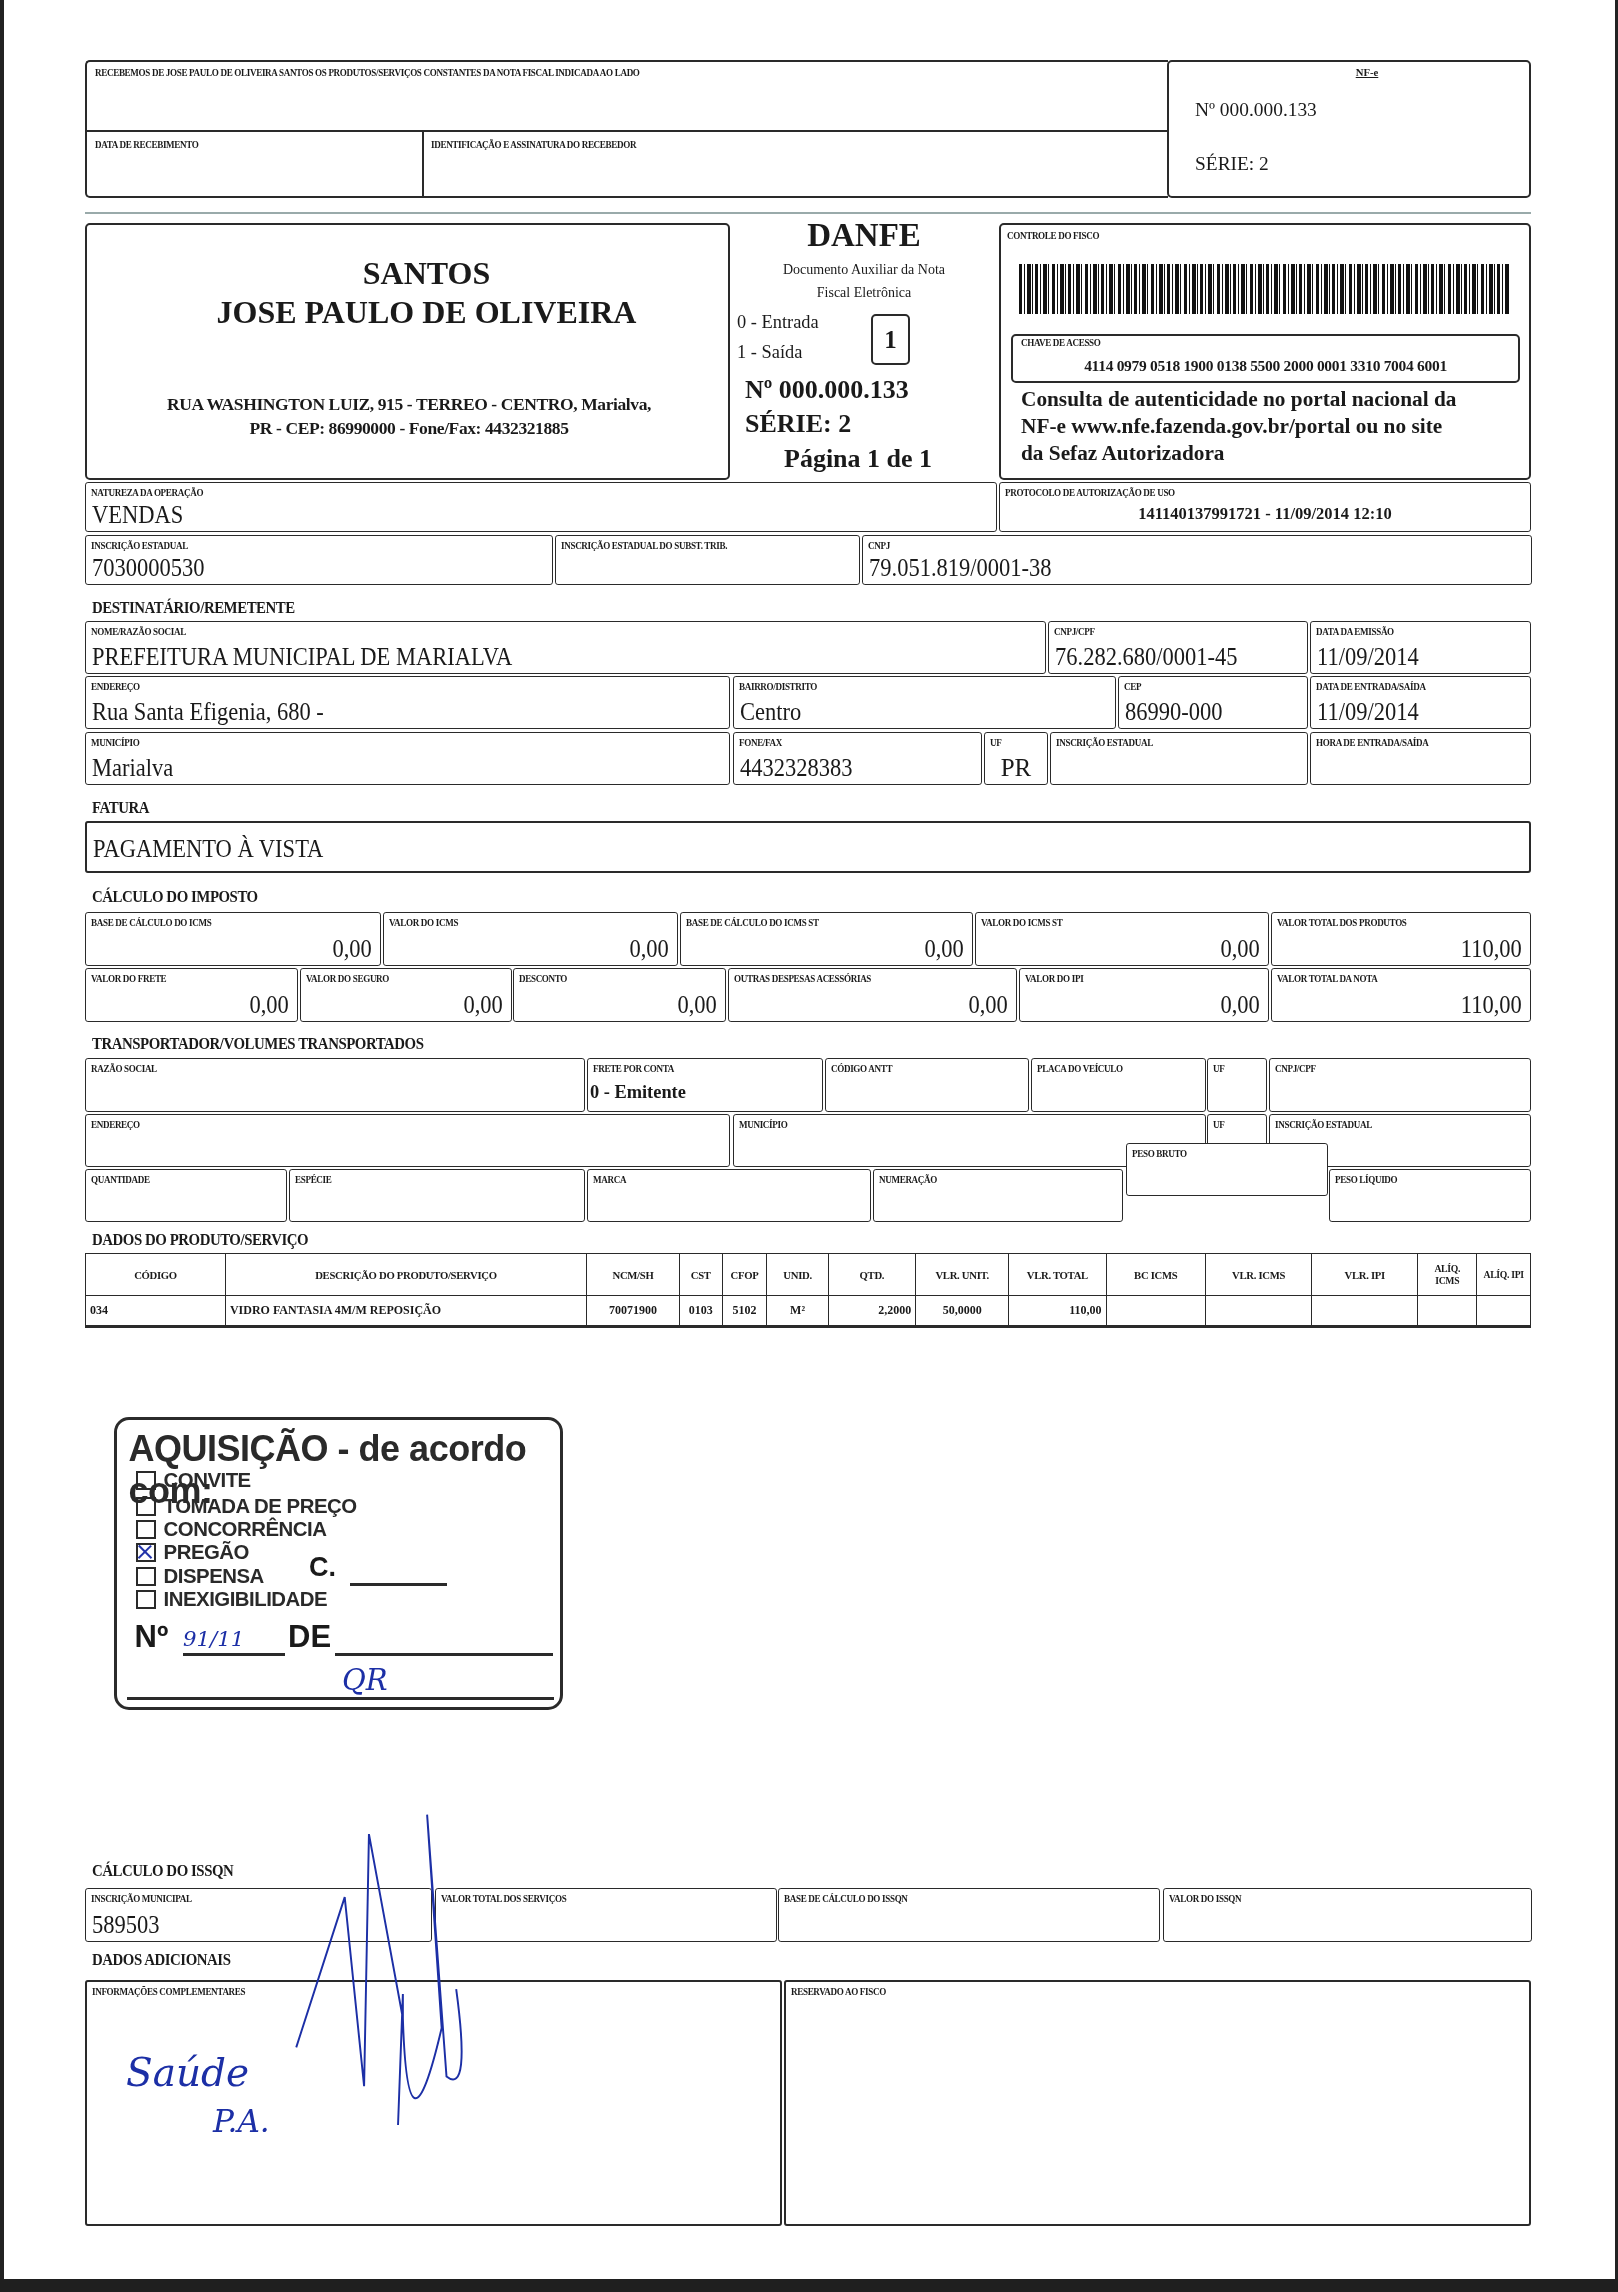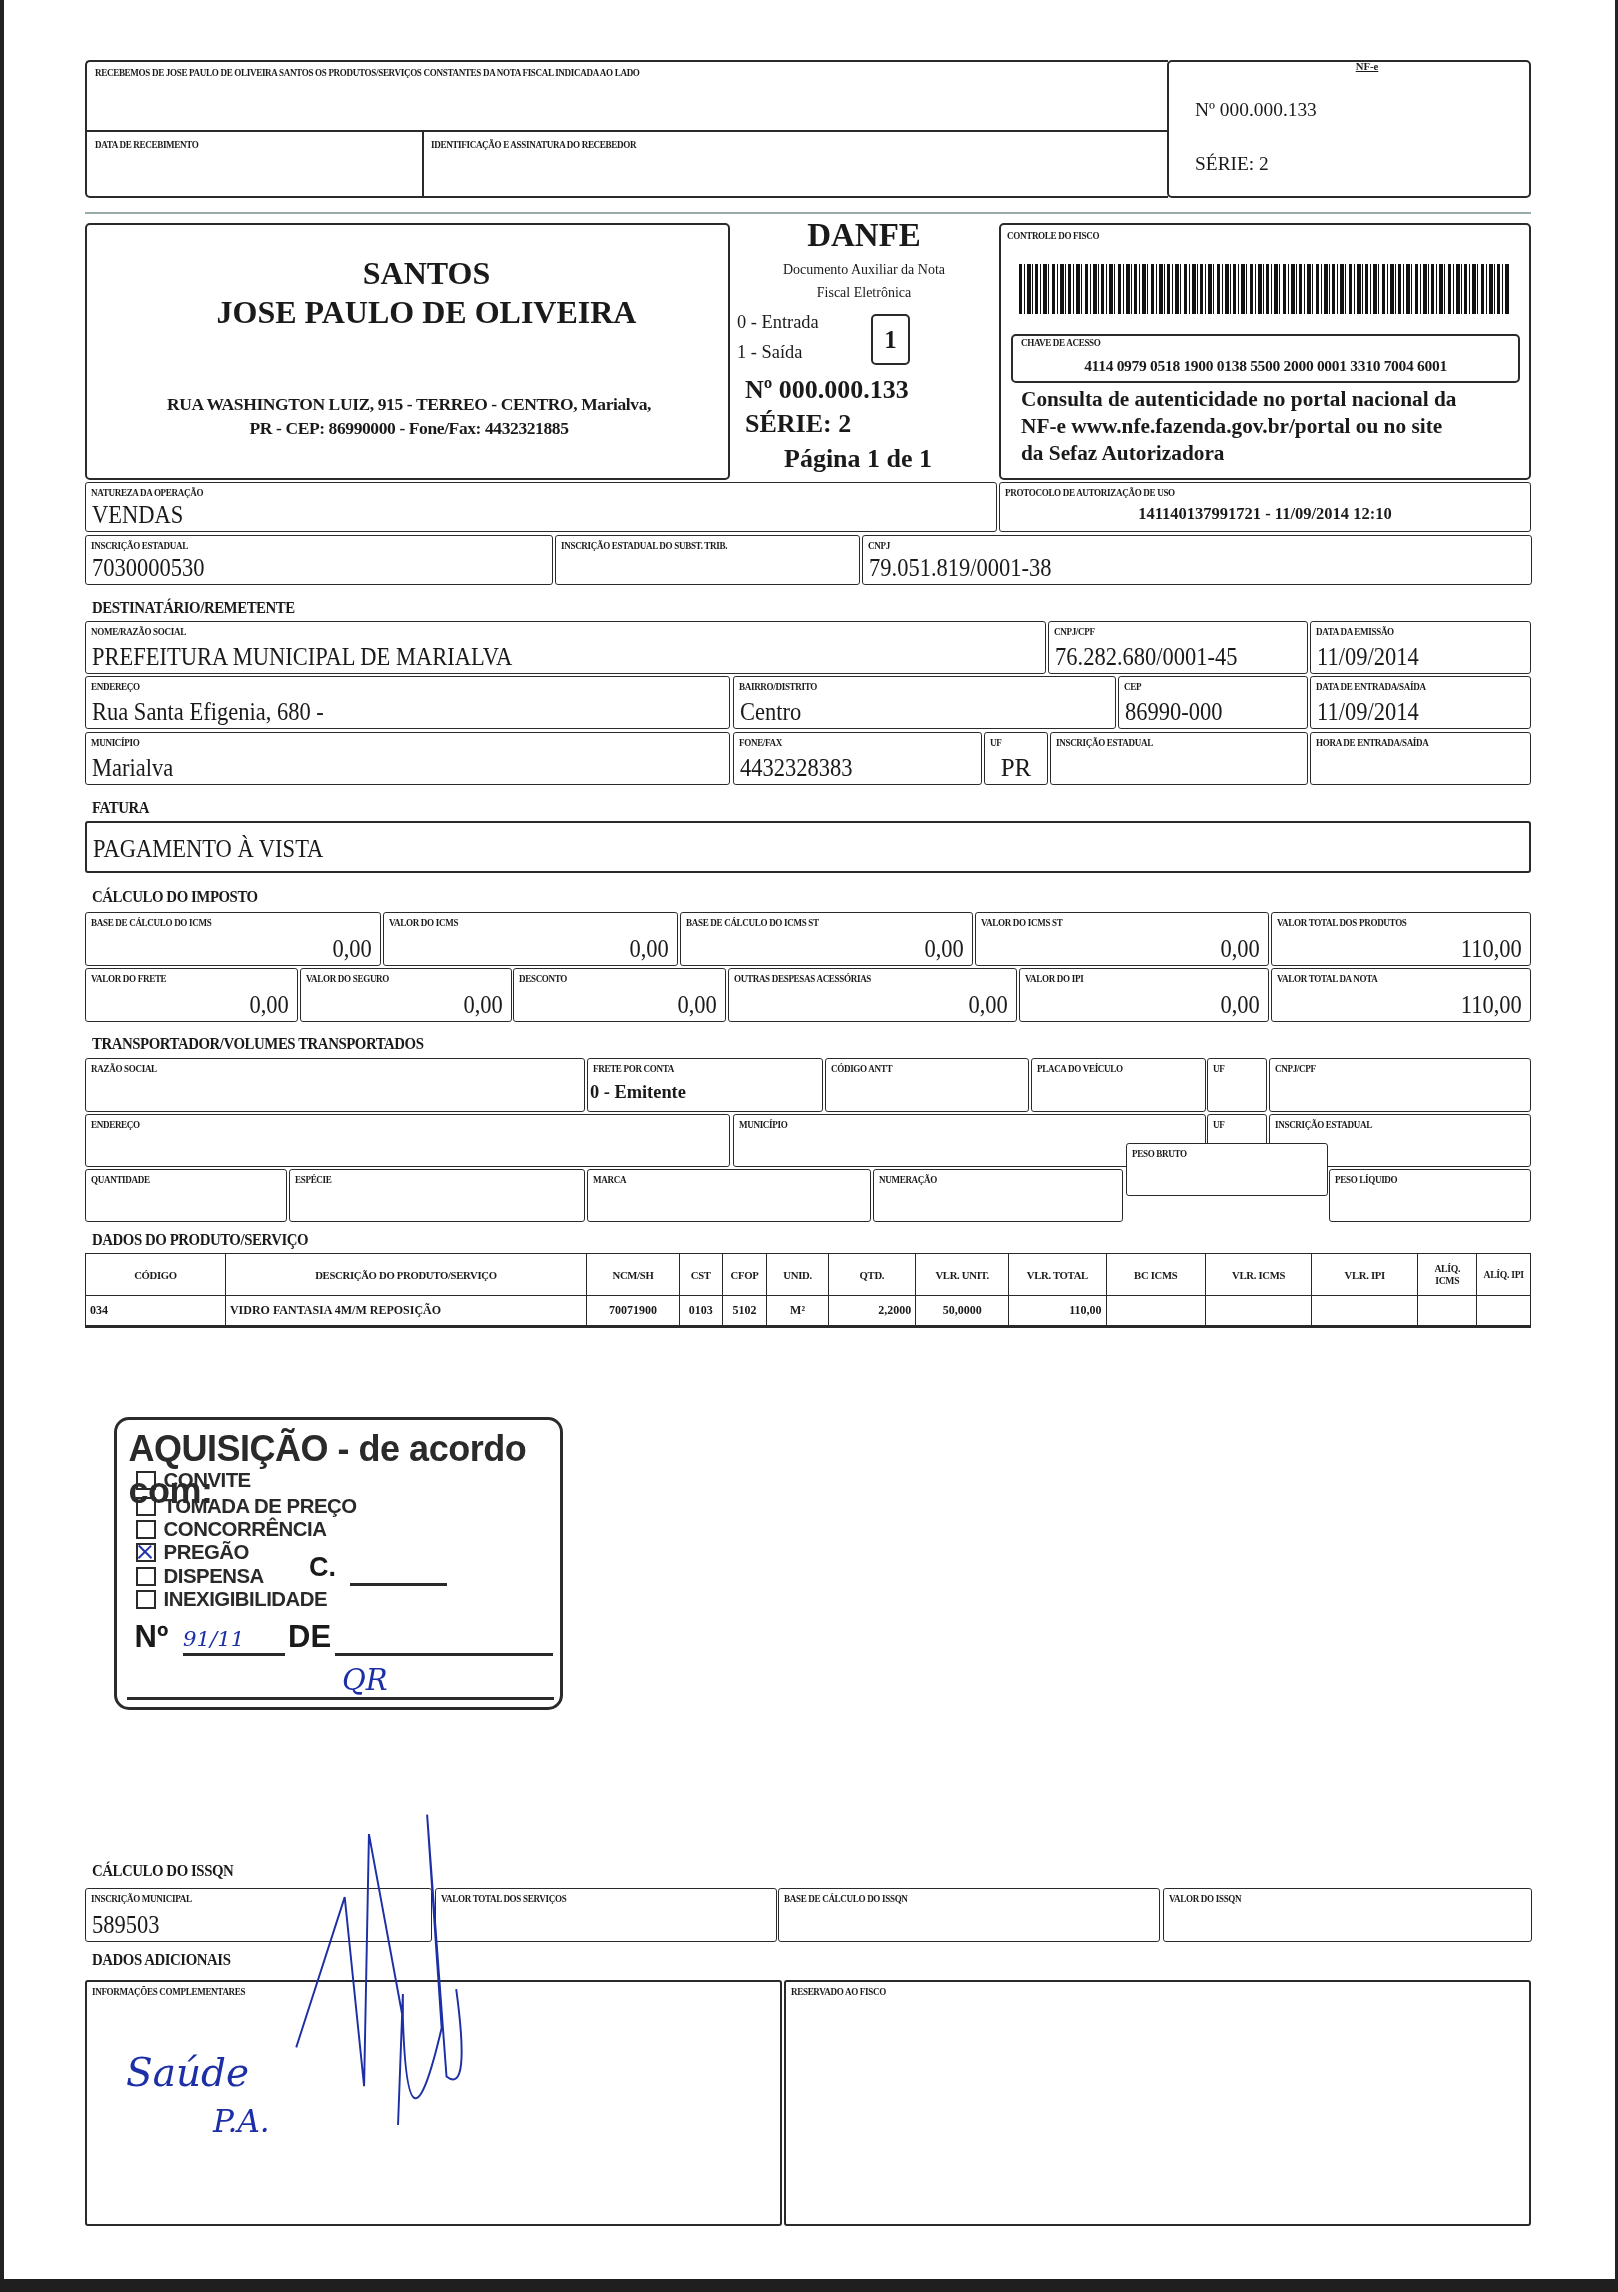--- a/index.html
+++ b/index.html
@@ -44,21 +44,21 @@
 <div class="page-edge-bottom"></div>
 
 <div class="box" style="left:85px;top:60px;width:1083px;height:138px;border-right:none;border-radius:4.9px 0 0 4.9px;"></div>
 <div class="lbl" style="left:95px;top:66px;">RECEBEMOS DE JOSE PAULO DE OLIVEIRA SANTOS OS PRODUTOS/SERVIÇOS CONSTANTES DA NOTA FISCAL INDICADA AO LADO</div>
 <div style="position:absolute;left:85px;top:130px;width:1083px;height:2.4px;background:#2a2a2a;"></div>
 <div style="position:absolute;left:422px;top:130px;width:2.4px;height:68px;background:#2a2a2a;"></div>
 <div class="lbl" style="left:95px;top:138px;">DATA DE RECEBIMENTO</div>
 <div class="lbl" style="left:431px;top:138px;">IDENTIFICAÇÃO E ASSINATURA DO RECEBEDOR</div>
 
 <div class="box" style="left:1167px;top:60px;width:364px;height:138px;"></div>
-<div style="position:absolute;left:1167px;width:400px;top:60px;text-align:center;font-size:10.7px;font-weight:bold;text-decoration:underline;">NF-e</div>
+<div style="position:absolute;left:1167px;width:400px;top:66px;text-align:center;font-size:10.7px;font-weight:bold;text-decoration:underline;">NF-e</div>
 <div style="position:absolute;left:1195px;top:99px;font-size:19.4px;">Nº 000.000.133</div>
 <div style="position:absolute;left:1195px;top:153px;font-size:19.4px;">SÉRIE: 2</div>
 
 <div class="hr-rule" style="top:212px;"></div>
 
 <div class="box" style="left:85px;top:223px;width:645px;height:257px;"></div>
 <div style="position:absolute;left:155px;width:543px;top:254px;text-align:center;font-size:32px;font-weight:bold;line-height:39px;">
   <div>SANTOS</div>
   <div>JOSE PAULO DE OLIVEIRA</div>
 </div>

